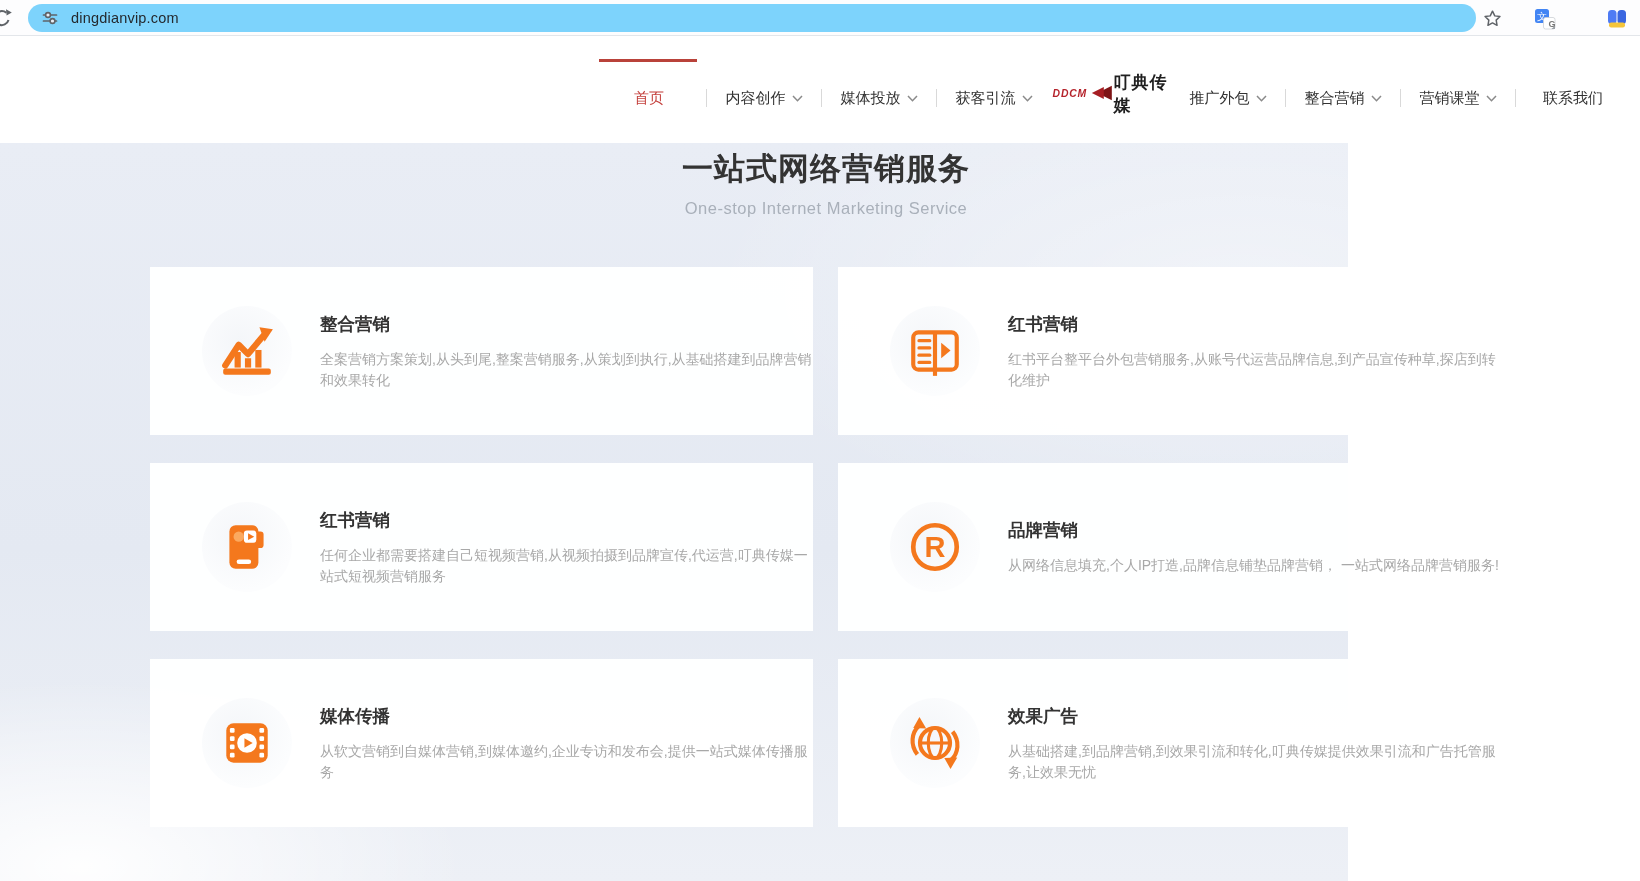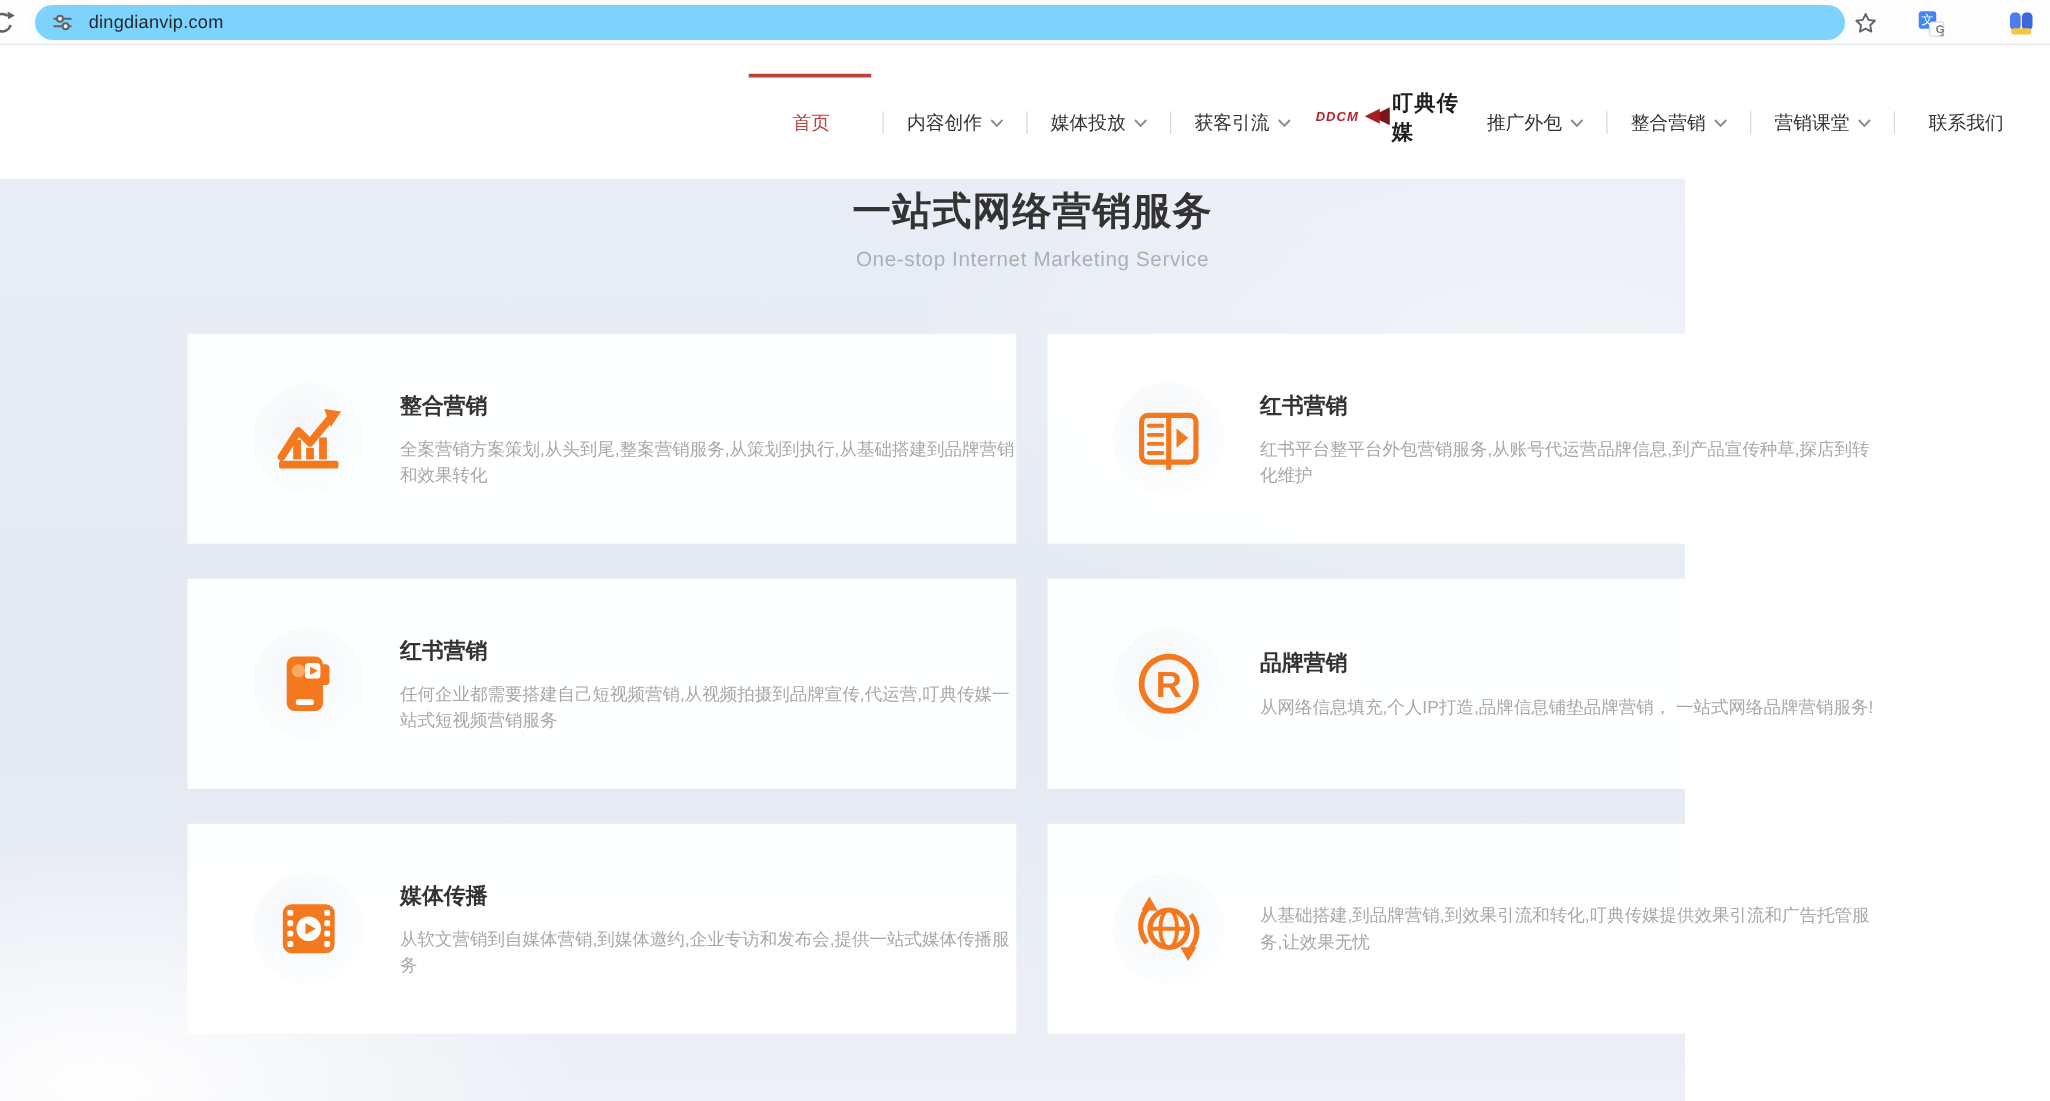--- a/index.html
+++ b/index.html
@@ -304,18 +304,19 @@
             <ellipse cx="28" cy="28" rx="6.5" ry="14.5" stroke-width="3"></ellipse>
             <line x1="14" y1="28" x2="42" y2="28" stroke-width="3"></line>
             <path d="M45,17 C52,26 51,38 43,45" stroke-width="4"></path>
             <path d="M11,39 C4,30 5,18 13,11" stroke-width="4"></path>
           </g>
           <polygon points="43,53 49.5,42 37,42.5" fill="#f4781d"></polygon>
           <polygon points="13,3 19.5,14 7,13.5" fill="#f4781d"></polygon>
         </svg>
       </div>
       <div class="card-text">
+        <div class="card-title">效果广告</div>
         <div class="card-desc">从基础搭建,到品牌营销,到效果引流和转化,叮典传媒提供效果引流和广告托管服务,让效果无忧</div>
       </div>
     </div>
 
   </div>
 </div>
 
 </body></html>

